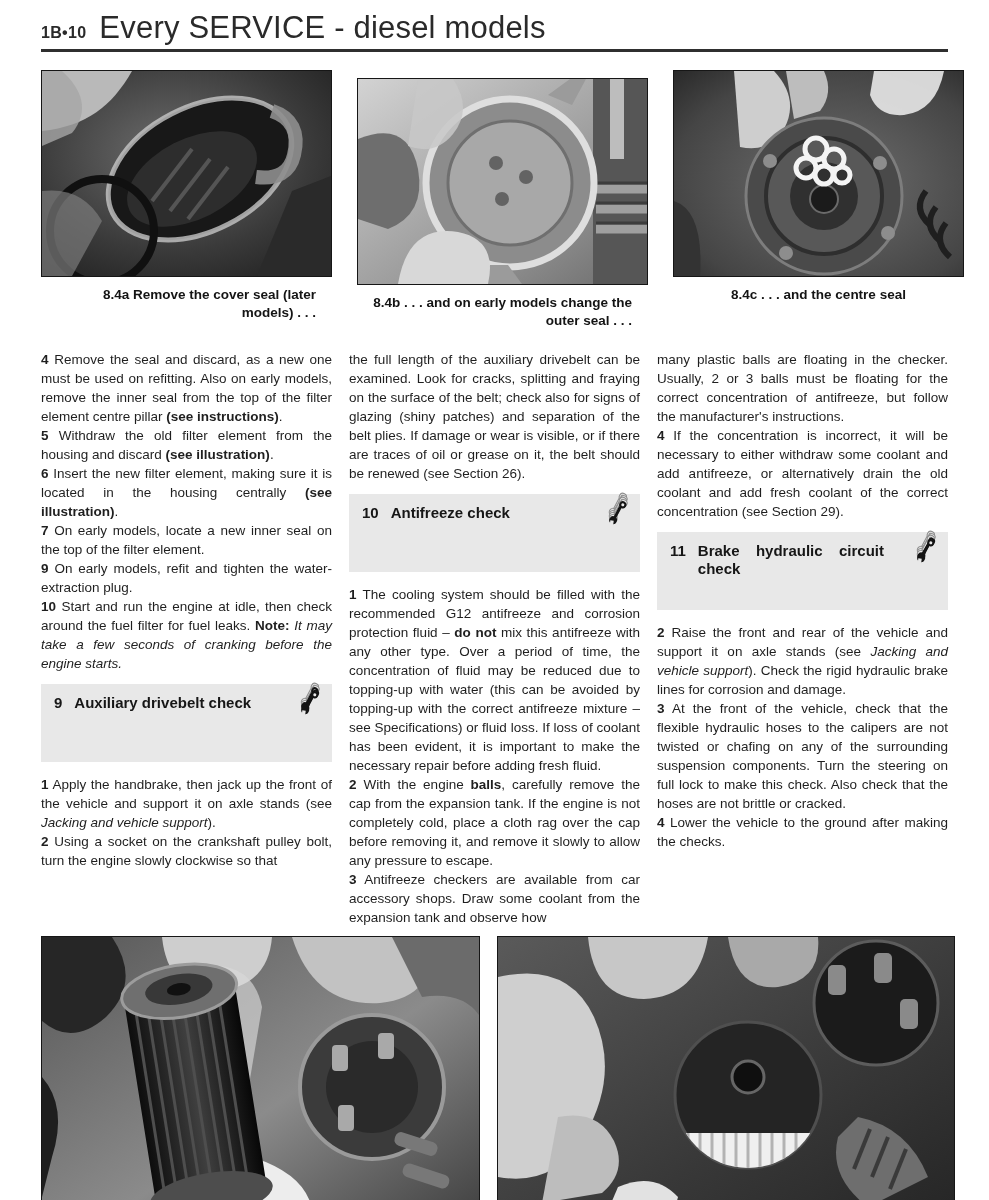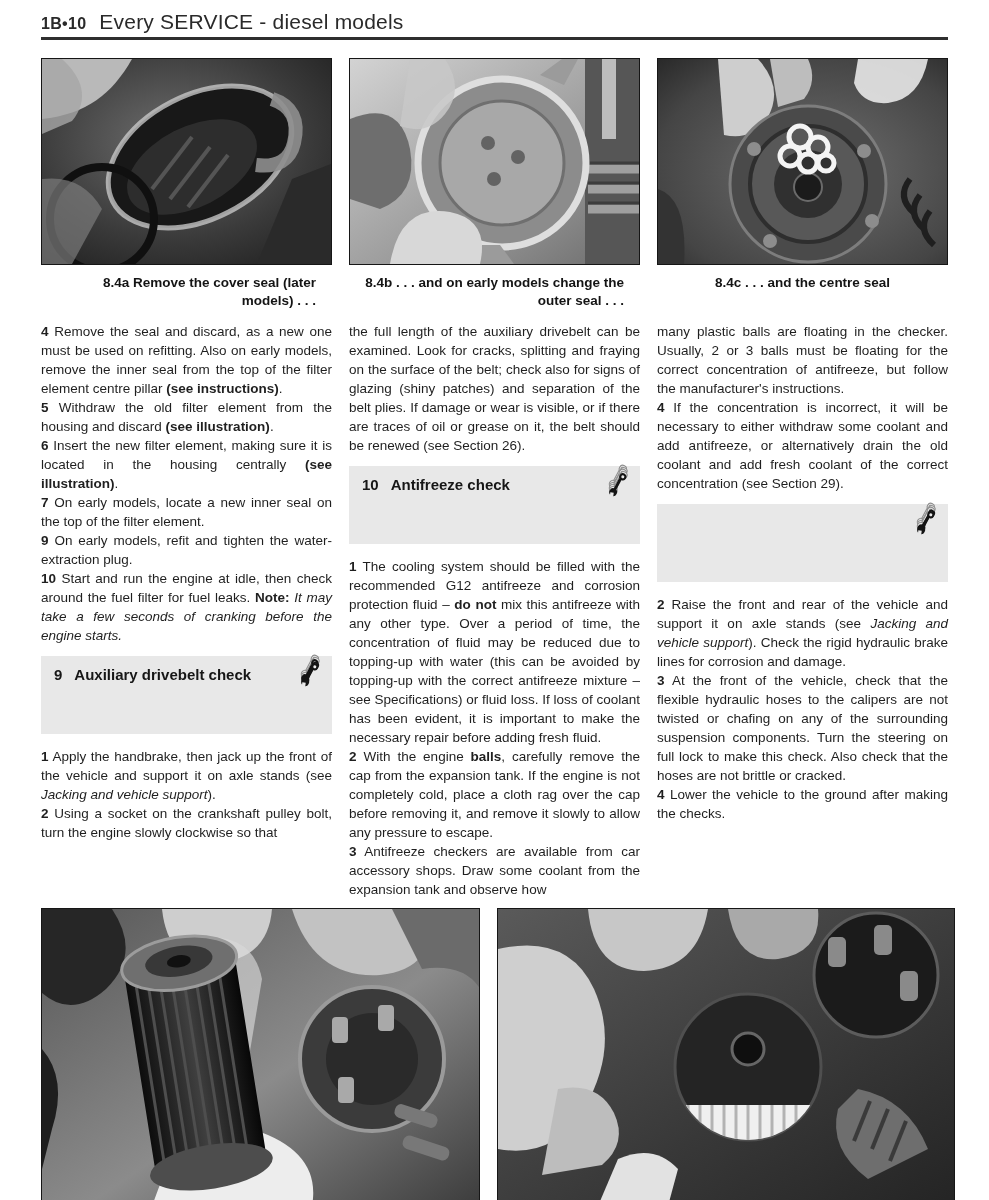--- a/index.html
+++ b/index.html
@@ -2,21 +2,21 @@
 <html><head>
 <meta charset="utf-8">
 <style>
   html,body{margin:0;padding:0;background:#ffffff;}
   body{font-family:"Liberation Sans",sans-serif;color:#1c1c1c;}
   .page{width:989px;height:1200px;box-sizing:border-box;padding:8px 41px 16px 41px;background:#fff;overflow:hidden;position:relative;}
 
   
   .hdr{display:flex;align-items:baseline;gap:13px;margin-top:2px;}
   .page-num{font-weight:bold;font-size:16px;letter-spacing:.3px;color:#2a2a2a;}
-  .page-title{font-size:21px;font-weight:400;margin:0;color:#2a2a2a;letter-spacing:.2px;}
+  .page-title{font-size:31px;font-weight:400;margin:0;color:#2a2a2a;letter-spacing:.2px;}
   .hdr-rule{height:3px;background:#2f2f2f;margin-top:3px;}
 
   
   .figrow{display:flex;gap:17px;}
   .figrow.toprow{margin-top:18px;}
   .figrow.bottomrow{margin-top:9px;}
   .fig{display:flex;flex-direction:column;align-items:center;}
   .photo{border:1px solid #161616;background:#4c4c4c;overflow:hidden;line-height:0;}
   .toprow .photo{width:289px;height:205px;}
   .photo svg{display:block;}
@@ -77,21 +77,21 @@
           </g>
           <circle cx="60" cy="160" r="52" fill="none" stroke="#101010" stroke-width="8"></circle>
           <path d="M230,40 q30,10 22,44 q-6,26 -38,22" fill="none" stroke="#8e8e8e" stroke-width="14" opacity=".9"></path>
           <path d="M250,120 L289,105 L289,205 L215,205 Z" fill="#2a2a2a"></path>
           <path d="M0,120 q40,-5 60,30 L30,205 L0,205 Z" fill="#7c7c7c" opacity=".7"></path>
         </svg>
       </div>
       <figcaption>8.4a  Remove the cover seal (later models) . . .</figcaption>
     </figure>
 
-    <figure class="fig" style="margin:0">
+    <figure class="fig" style="margin:8px">
       <div class="photo">
         <svg width="289" height="205" viewBox="0 0 289 205">
           <defs>
             <linearGradient id="b1" x1="0" y1="0" x2="1" y2="1">
               <stop offset="0%" stop-color="#d3d3d3"></stop>
                 <stop offset="70%" stop-color="#8f8f8f"></stop>
                 <stop offset="100%" stop-color="#6b6b6b"></stop>
             </linearGradient>
           </defs>
           <rect width="289" height="205" fill="url(#b1)"></rect>
@@ -267,20 +267,24 @@
           </div>
         </div>
         <p><span class="b">1</span><span> The cooling system should be filled with the recommended G12 antifreeze and corrosion protection fluid – </span><span class="b">do not</span><span> mix this antifreeze with any other type. Over a period of time, the concentration of fluid may be reduced due to topping-up with water (this can be avoided by topping-up with the correct antifreeze mixture – see Specifications) or fluid loss. If loss of coolant has been evident, it is important to make the necessary repair before adding fresh fluid.</span></p>
         <p><span class="b">2</span><span> With the engine </span><span class="b">balls</span><span>, carefully remove the cap from the expansion tank. If the engine is not completely cold, place a cloth rag over the cap before removing it, and remove it slowly to allow any pressure to escape.</span></p>
         <p><span class="b">3</span><span> Antifreeze checkers are available from car accessory shops. Draw some coolant from the expansion tank and observe how</span></p>
       </div>
     <div class="col">
         <p><span>many plastic balls are floating in the checker. Usually, 2 or 3 balls must be floating for the correct concentration of antifreeze, but follow the manufacturer's instructions.</span></p>
         <p><span class="b">4</span><span> If the concentration is incorrect, it will be necessary to either withdraw some coolant and add antifreeze, or alternatively drain the old coolant and add fresh coolant of the correct concentration (see Section 29).</span></p>
         <div class="section-box">
+          <div class="section-title">
+            <span class="sec-num">11</span>
+            <span>Brake hydraulic circuit check</span>
+          </div>
           <div class="spanner-stack">
             <svg class="spanner" width="28" height="12" viewBox="0 0 26 10">
               <rect x="5" y="3.4" width="13.6" height="2.7" rx="1.2" fill="#e8e8e8" stroke="#8f8f8f" stroke-width="1"></rect>
               <circle cx="4.2" cy="4.6" r="3.6" fill="#e8e8e8" stroke="#8f8f8f" stroke-width="1"></circle>
               <rect x="-1" y="3" width="4.6" height="3.2" fill="#e8e8e8" transform="rotate(-20 1.3 4.6)"></rect>
               <circle cx="21" cy="5.8" r="3.3" fill="#e8e8e8" stroke="#8f8f8f" stroke-width="1"></circle>
               <circle cx="21" cy="5.8" r="1.4" fill="#e8e8e8" stroke="#8f8f8f" stroke-width="1"></circle>
             </svg>
             <svg class="spanner" width="28" height="12" viewBox="0 0 26 10">
               <rect x="5" y="3.4" width="13.6" height="2.7" rx="1.2" fill="#e8e8e8" stroke="#8f8f8f" stroke-width="1"></rect>

